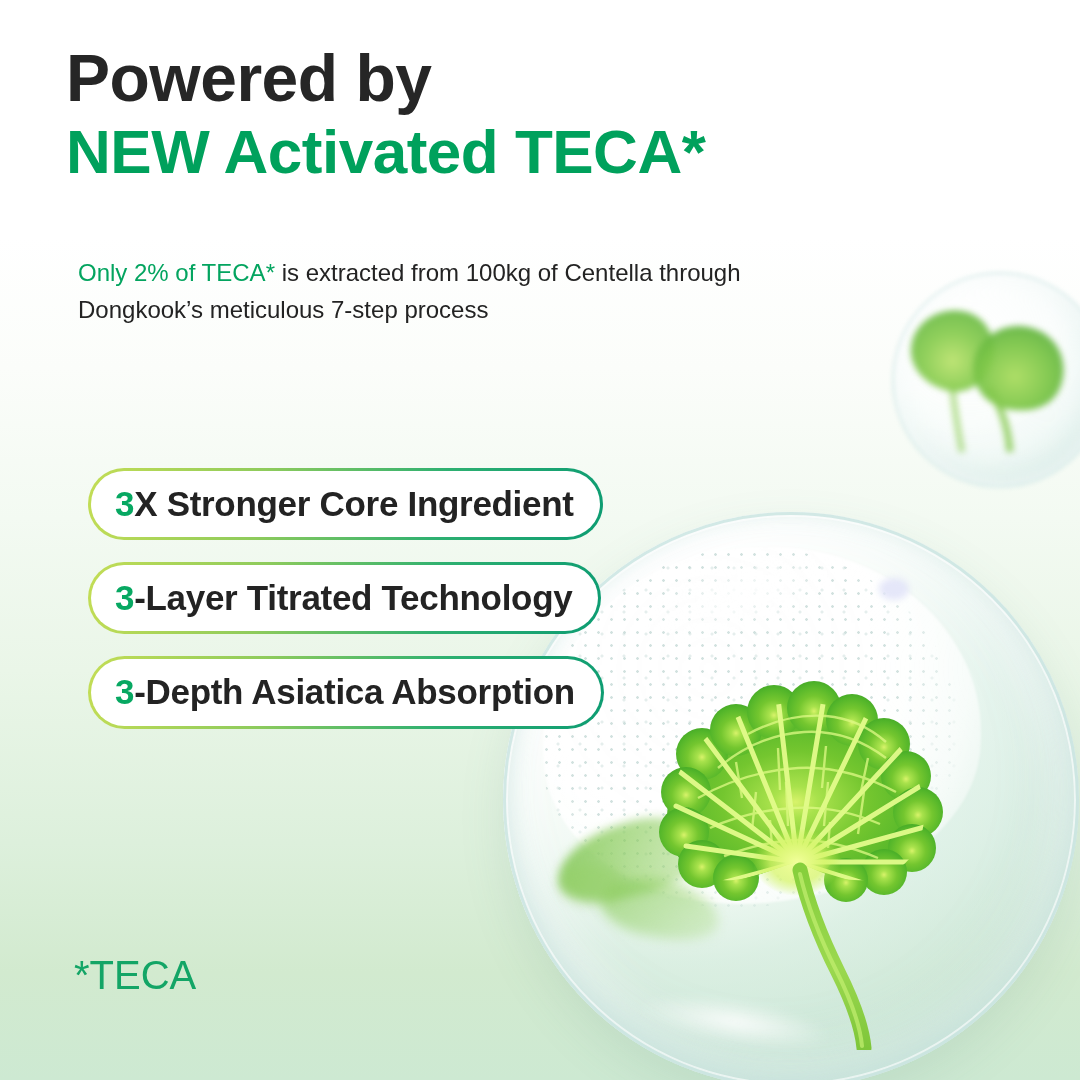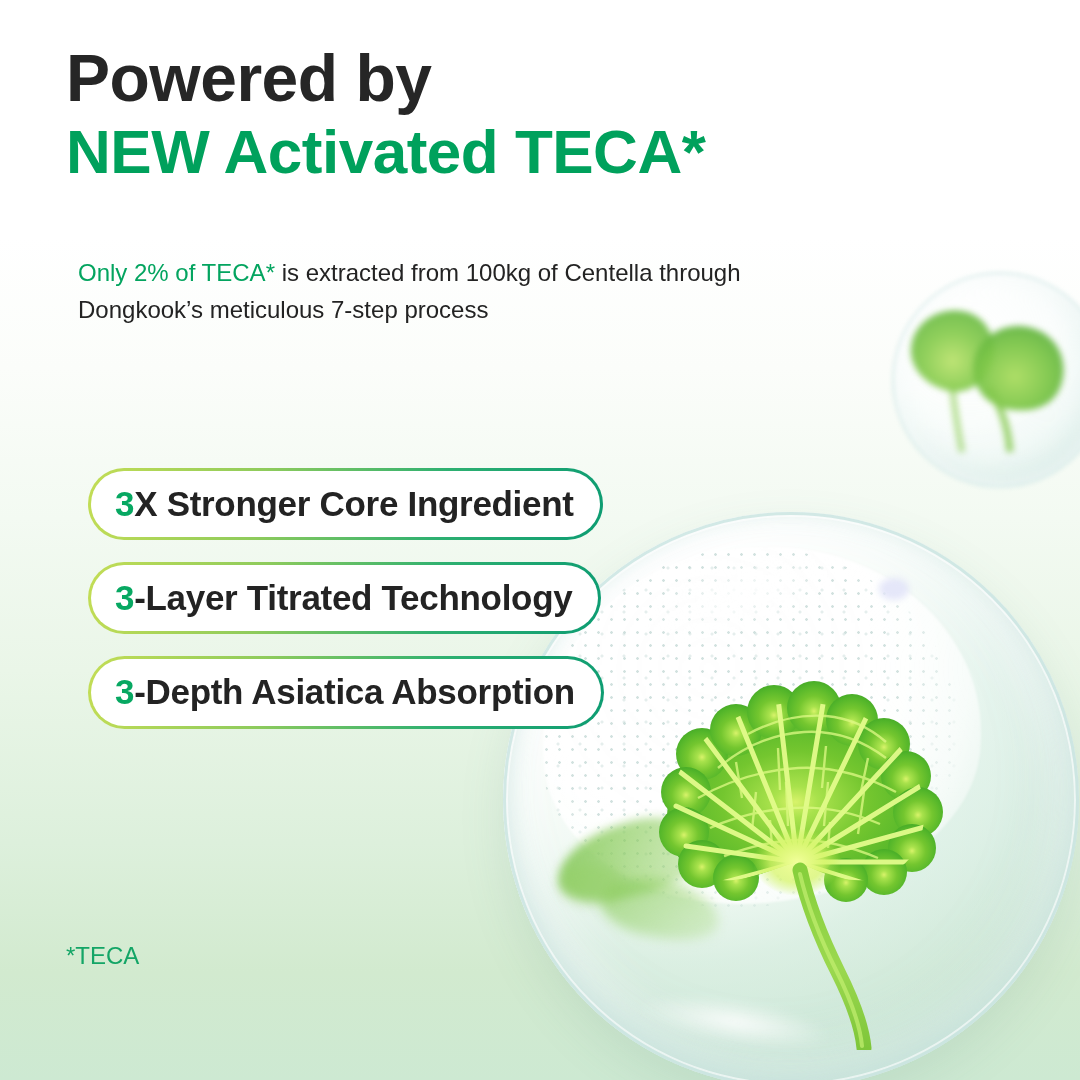--- a/index.html
+++ b/index.html
@@ -283,23 +283,23 @@
     letter-spacing: -0.3px;
     color: #232323;
     white-space: nowrap;
   }
   .feature-pill .num { color: #07a862; }
 
   .footnote {
     position: absolute;
     left: 66px;
     top: 938px;
-    margin: 0;
+    margin: 8px;
     color: #13a566;
-    font-size: 24px;
+    font-size: 40px;
     line-height: 1.48;
     font-weight: 400;
   }
   .footnote div { white-space: nowrap; }
 </style>
 </head>
 <body>
 
 <div id="poster">
 

